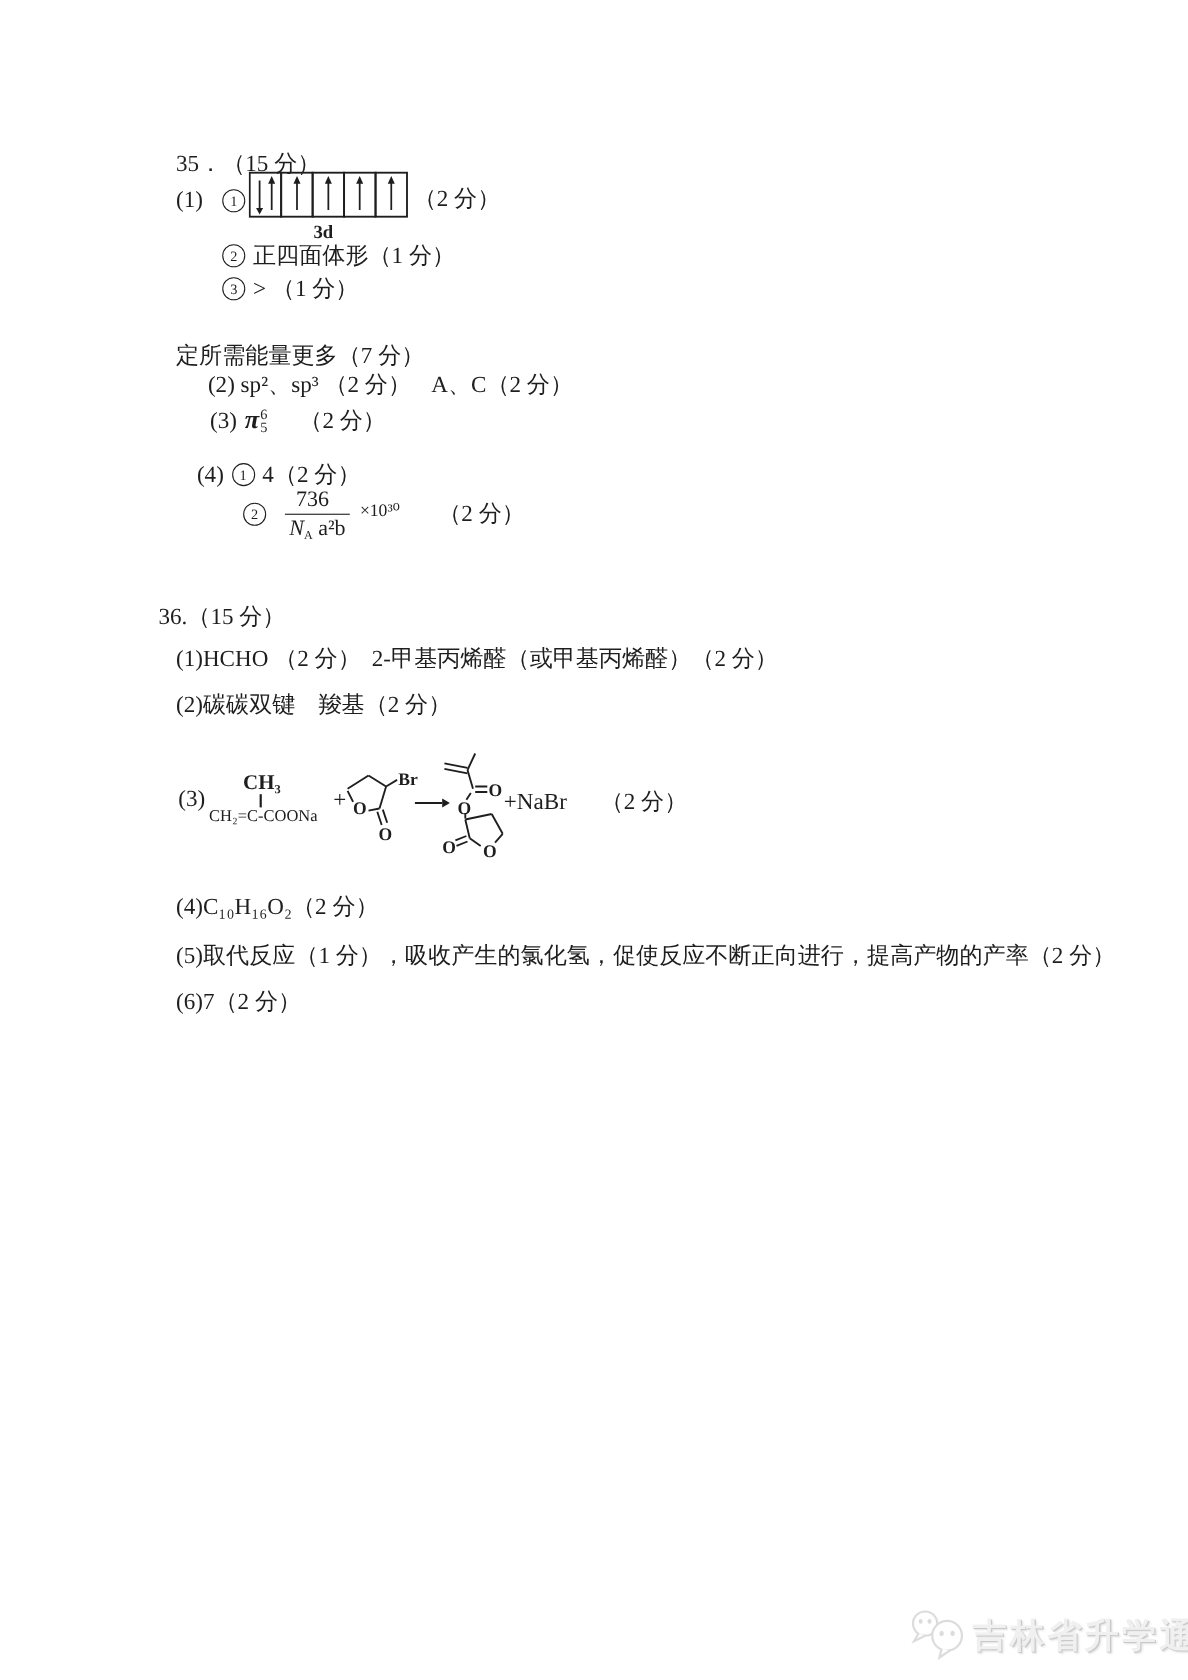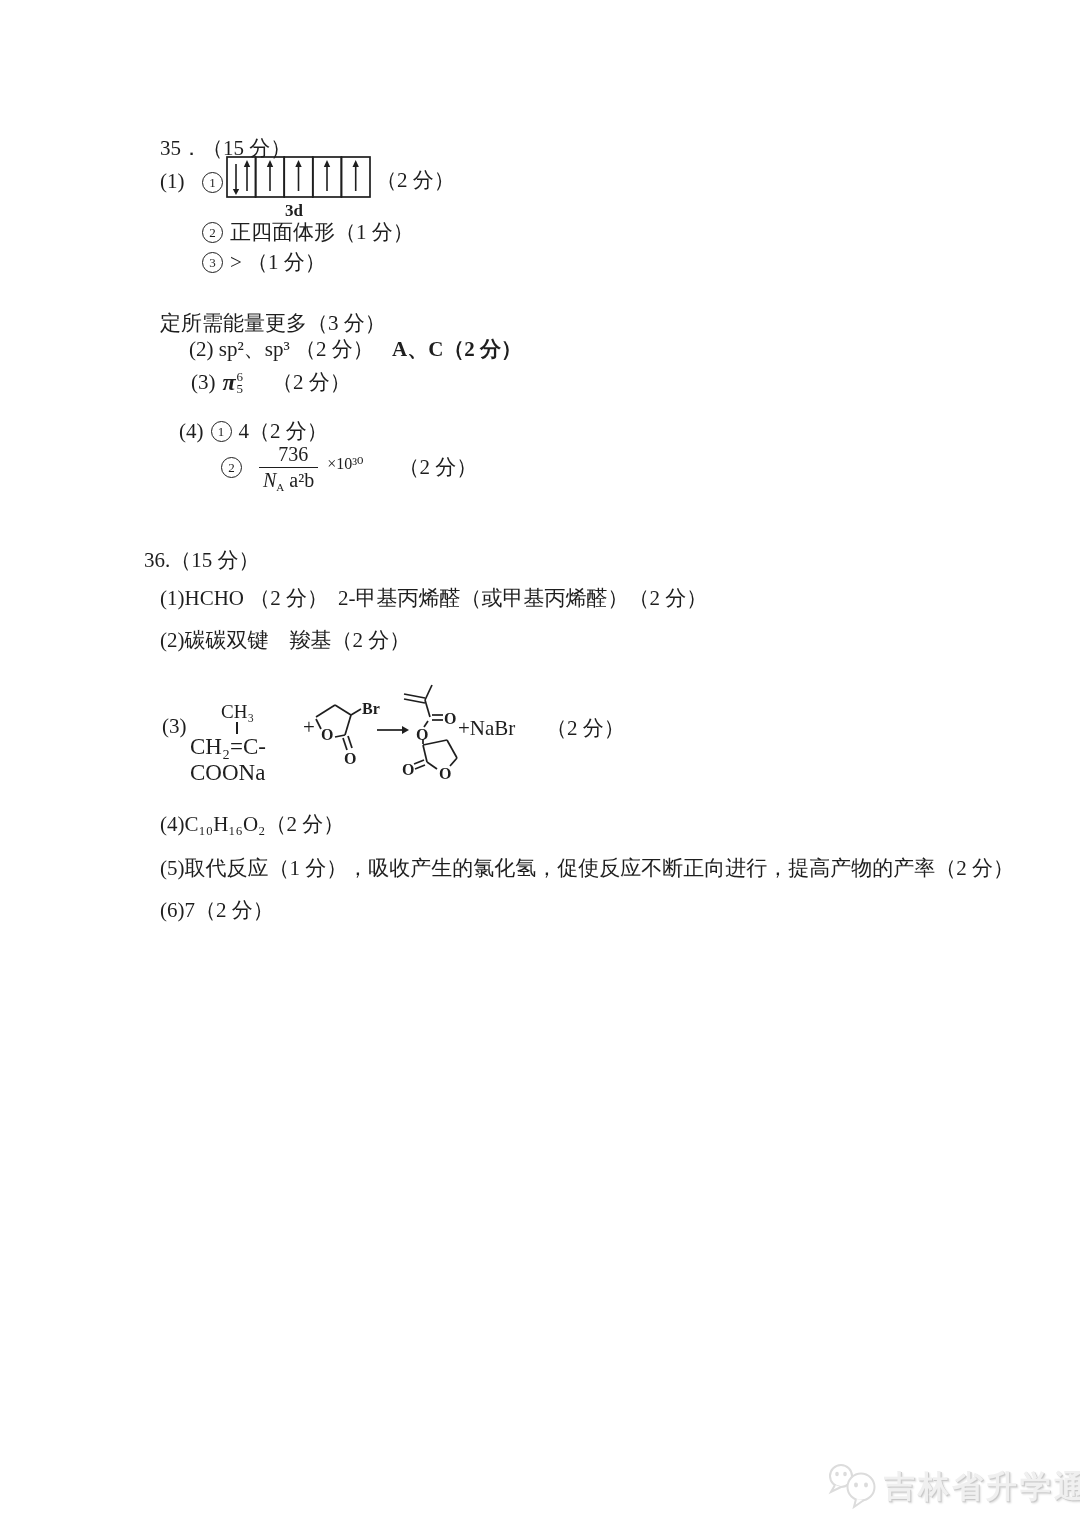--- a/index.html
+++ b/index.html
@@ -19,32 +19,32 @@
     font-size:13px;line-height:1;
   }
   
   .orbital-score{font-size:21px;}
   
   .pi-wrap{display:inline-flex;align-items:center;}
   .pi{font-size:24px;font-weight:bold;font-style:italic;}
   .pi-stack{display:inline-flex;flex-direction:column;margin-left:1px;}
   .pi-sup,.pi-sub{font-size:13px;line-height:12px;}
   
-  .frac{display:inline-flex;flex-direction:column;align-items:flex-end;line-height:1.05;}
+  .frac{display:inline-flex;flex-direction:column;align-items:flex-start;line-height:1.05;}
   .frac .num{font-size:20px;padding:0 10px 2px 10px;}
   .frac .den{border-top:1.5px solid #1e1e1e;font-size:20px;padding:2px 4px 0 4px;display:inline-flex;align-items:baseline;}
   .frac .den .nvar{font-style:italic;}
   .frac .den .nsub{font-size:11px;vertical-align:sub;position:relative;top:4px;}
   .frac .den .rest{margin-left:5px;}
   .mult{font-size:16px;margin-left:2px;position:relative;top:-4px;}
   
   .reagent{width:130px;height:58px;}
-  .reagent .ch3{position:absolute;left:31px;top:0;font-size:19px;}
+  .reagent .ch3{position:absolute;left:31px;top:0;font-size:19px;font-weight:bold;}
   .reagent .vline{position:absolute;left:46px;top:21px;width:1.5px;height:12px;background:#1e1e1e;}
-  .reagent .formula{position:absolute;left:0;top:33px;font-size:23px;}
+  .reagent .formula{position:absolute;left:0;top:33px;font-size:15px;}
   svg text{font-family:"Liberation Serif","DejaVu Serif",serif;font-weight:bold;}
   .struct line, .struct path{stroke:#1e1e1e;stroke-width:1.7;fill:none;}
   .struct text{font-size:16px;fill:#1e1e1e;}
   
   .wm-text{
     font-family:"Liberation Sans","DejaVu Sans",sans-serif;
     font-size:31px;font-weight:bold;letter-spacing:3px;
     color:#f0f0f0;white-space:nowrap;
     text-shadow:1px 1px 0 #c9c9c9, 2px 2px 2px #dedede;
   }
@@ -91,24 +91,24 @@
   <div class="abs row" style="left:202px;top:219px;">
     <span class="circ">2</span>
     <span class="t">正四面体形（1 分）</span>
   </div>
 
   <div class="abs row" style="left:202px;top:249px;">
     <span class="circ">3</span>
     <span class="t">&gt; （1 分）</span>
   </div>
 
-  <div class="abs t" style="left:160px;top:310px;">定所需能量更多（3 分）</div>
+  <div class="abs t" style="left:160px;top:310px;">定所需能量更多（7 分）</div>
 
   <div class="abs t" style="left:189px;top:336px;">(2) sp²、sp³ （2 分）</div>
-  <div class="abs t" style="left:392px;top:336px;font-weight:bold;">A、C（2 分）</div>
+  <div class="abs t" style="left:392px;top:336px;">A、C（2 分）</div>
 
   <div class="abs row" style="left:191px;top:369px;">
     <span class="t">(3)</span>
     <span class="pi-wrap">
       <span class="pi">π</span>
       <span class="pi-stack">
         <span class="pi-sup">6</span>
         <span class="pi-sub">5</span>
       </span>
     </span>

